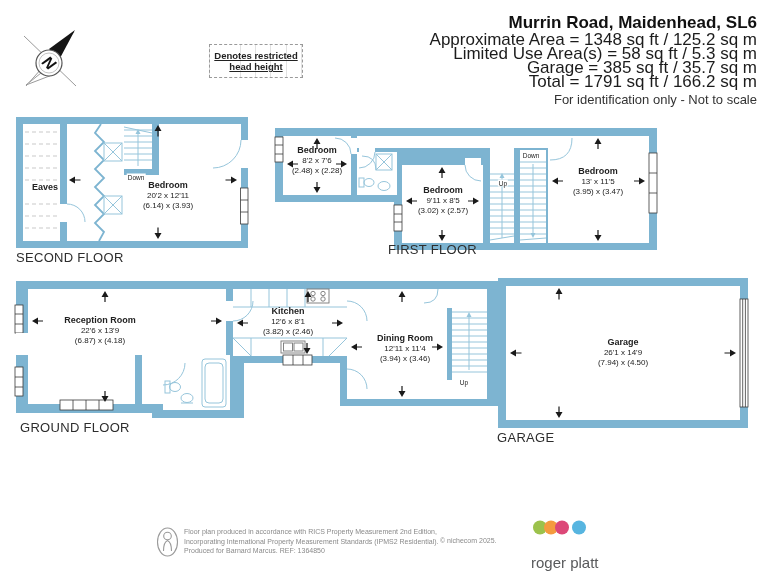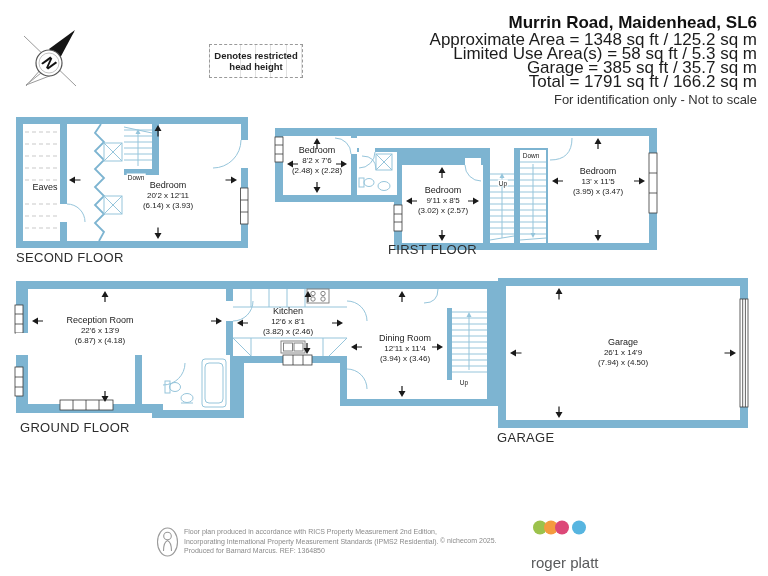--- a/index.html
+++ b/index.html
@@ -1,35 +1,35 @@
 <!DOCTYPE html>
 <html><head>
 <meta charset="utf-8">
 <style>
   html,body{margin:0;padding:0;background:#fff;}
   #page{position:relative;width:768px;height:576px;background:#fff;overflow:hidden;
         font-family:"Liberation Sans", sans-serif;color:#222;}
   svg{position:absolute;overflow:visible;}
   .flabel{position:absolute;font-size:13px;font-weight:normal;color:#2d2d2d;letter-spacing:.3px;}
   .rlabel{position:absolute;transform:translate(-50%,-50%);text-align:center;line-height:10.5px;white-space:nowrap;}
-  .rname{font-size:9px;font-weight:normal;color:#222;}
+  .rname{font-size:9px;font-weight:bold;color:#222;}
   .rdim{font-size:8px;color:#222;}
   .slabel{position:absolute;transform:translate(-50%,-50%);font-size:6.5px;color:#222;background:#fff;padding:0 1px;line-height:7px;}
   .arw{fill:#1a1a1a;}
   .win{fill:#fff;stroke:#3a3a3a;stroke-width:.8;}
   .arc{fill:none;stroke:#96c5db;stroke-width:1;}
   .fix{fill:none;stroke:#96c5db;stroke-width:1;}
   #titleblock{position:absolute;top:13px;right:11px;text-align:right;}
   #titleblock h1{margin:0;font-size:17px;line-height:20px;color:#111;}
   .areaLine{font-size:17px;line-height:14px;color:#1c1c1c;}
   .noteLine{font-size:13px;color:#333;margin-top:3px;}
   #legendbox{position:absolute;left:209px;top:44px;width:92px;height:32px;
      border:1px dashed #9a9a9a;display:flex;align-items:center;justify-content:center;
      text-align:center;font-size:9.5px;font-weight:bold;color:#222;line-height:11px;
-     background-image:repeating-linear-gradient(90deg,transparent 0 14.5px,#e2e2e2 14.5px 15.3px);}
+     background-image:repeating-linear-gradient(90deg,transparent 0 14.5px,#e2e2e2 14.5px 15.3px);text-decoration:underline;}
   #footer-text{position:absolute;left:184px;top:527px;font-size:7px;line-height:9.5px;color:#8a8a8a;}
   #copyright{position:absolute;left:440px;top:536.5px;font-size:7px;color:#8a8a8a;}
   #agent-logo{position:absolute;left:531px;top:519px;}
   #agent-logo-text{font-size:15px;color:#58595b;margin-top:18px;}
 </style>
 </head>
 <body>
 
 <div id="page">
 
@@ -103,21 +103,21 @@
     <line x1="224.5" y1="96" x2="232" y2="96" stroke="#3a3a3a" stroke-width=".8"></line>
     <rect x="225" y="24" width="7" height="28" fill="#fff"></rect>
     <path class="arc" d="M225 24 A28 28 0 0 1 197 52"></path>
     <g>
       <path class="arw" d="M142 9l-3.5 6h7zM141.4 15h1.2v5.5h-1.2z"></path>
       <path class="arw" d="M142 123l-3.5 -6h7zM141.4 111.5h1.2v5.5h-1.2z"></path>
       <path class="arw" d="M53 64l6 -3.5v7zM59 63.4h5.5v1.2h-5.5z"></path>
       <path class="arw" d="M221 64l-6 -3.5v7zM209.5 63.4h5.5v1.2h-5.5z"></path>
     </g>
   </svg>
-  <div class="slabel" style="left:45px;top:187px;font-weight:normal;font-size:9px">Eaves</div>
+  <div class="slabel" style="left:45px;top:187px;font-weight:bold;font-size:9px">Eaves</div>
   <div class="slabel" style="left:136px;top:177px">Down</div>
   <div class="rlabel" style="left:168px;top:196px">
     <div class="rname">Bedroom</div>
     <div class="rdim">20'2 x 12'11</div>
     <div class="rdim">(6.14) x (3.93)</div>
   </div>
   <div class="flabel" style="left:16px;top:250px">SECOND FLOOR</div>
 
   <svg style="left:272px;top:126px" width="390" height="130" viewBox="0 0 390 130">
     <rect x="3" y="2" width="382" height="74" fill="#7db4d1"></rect>

